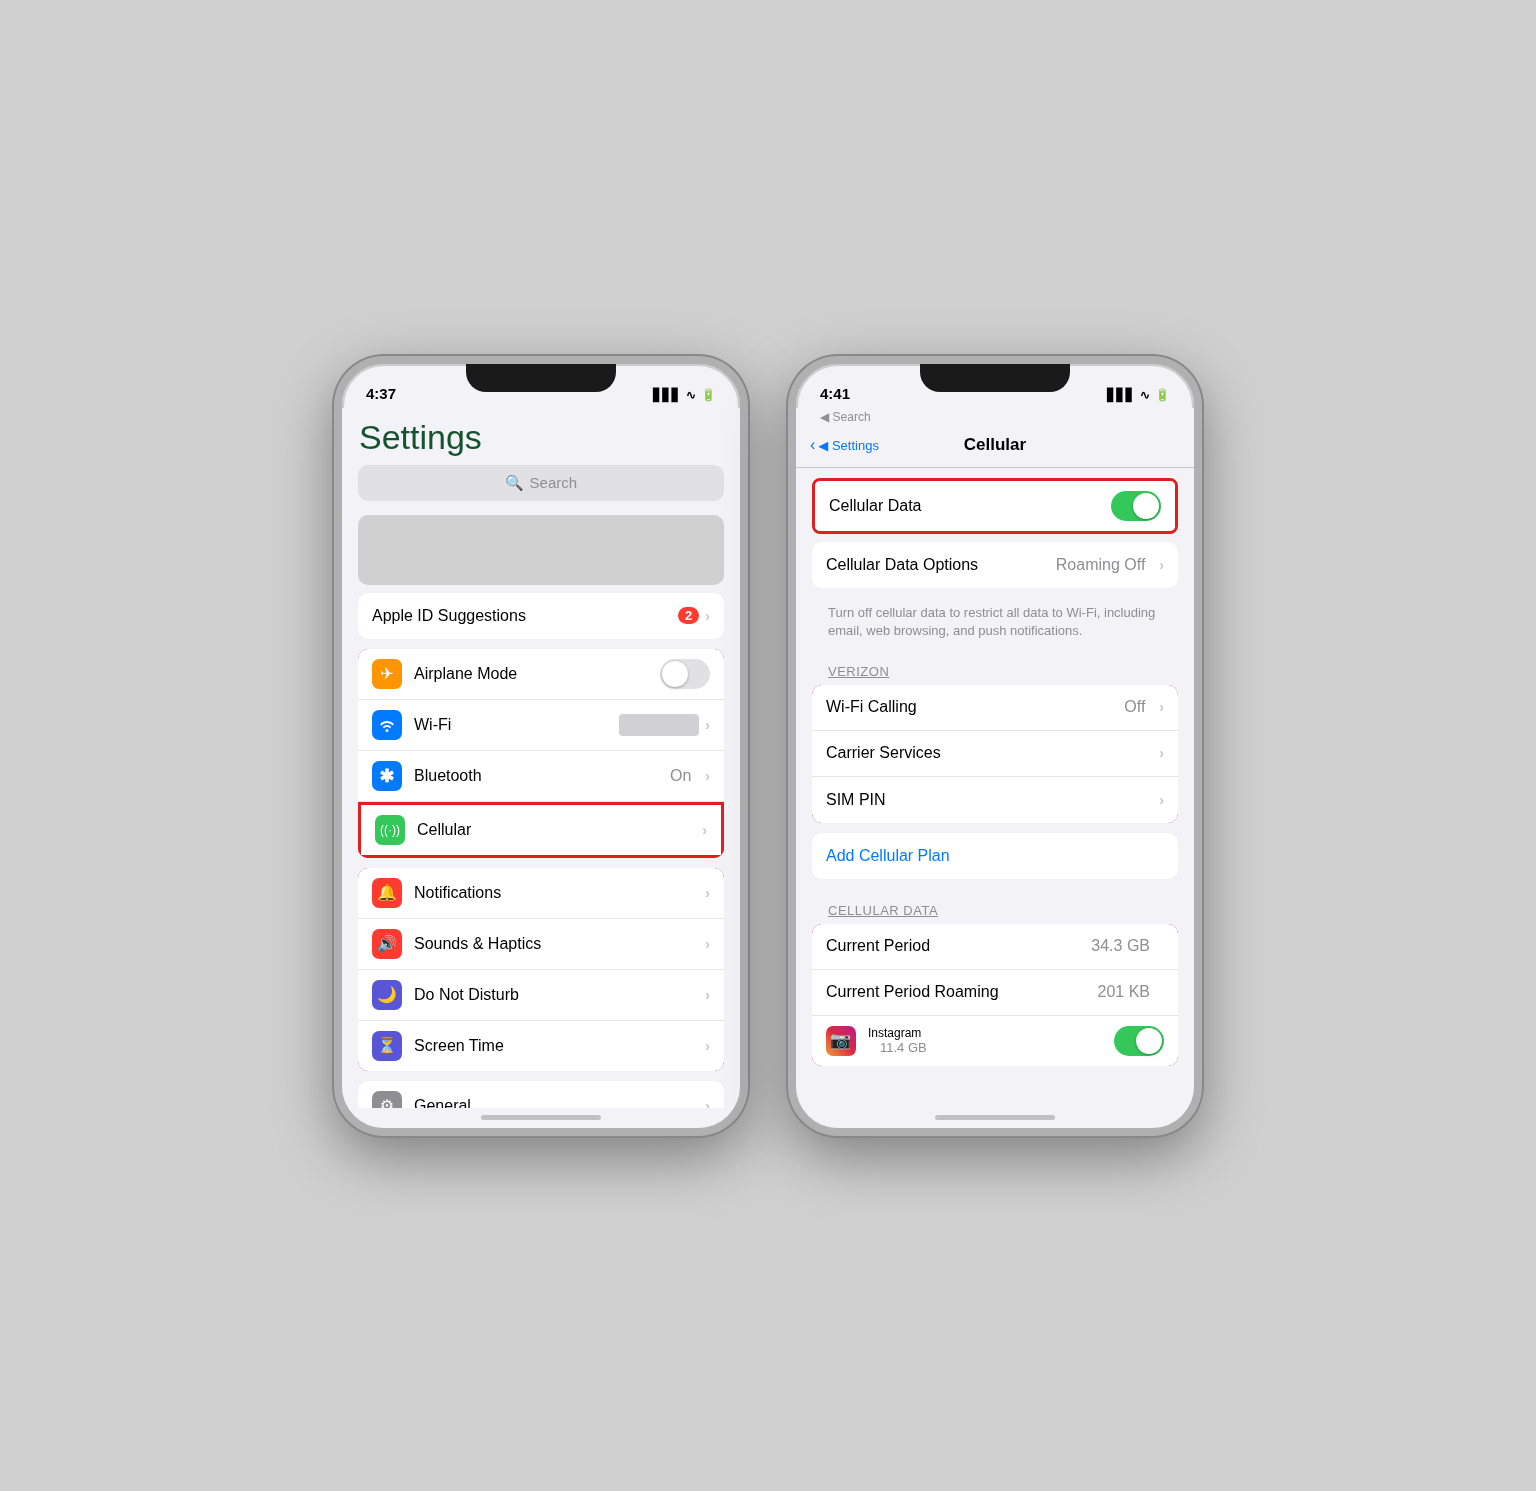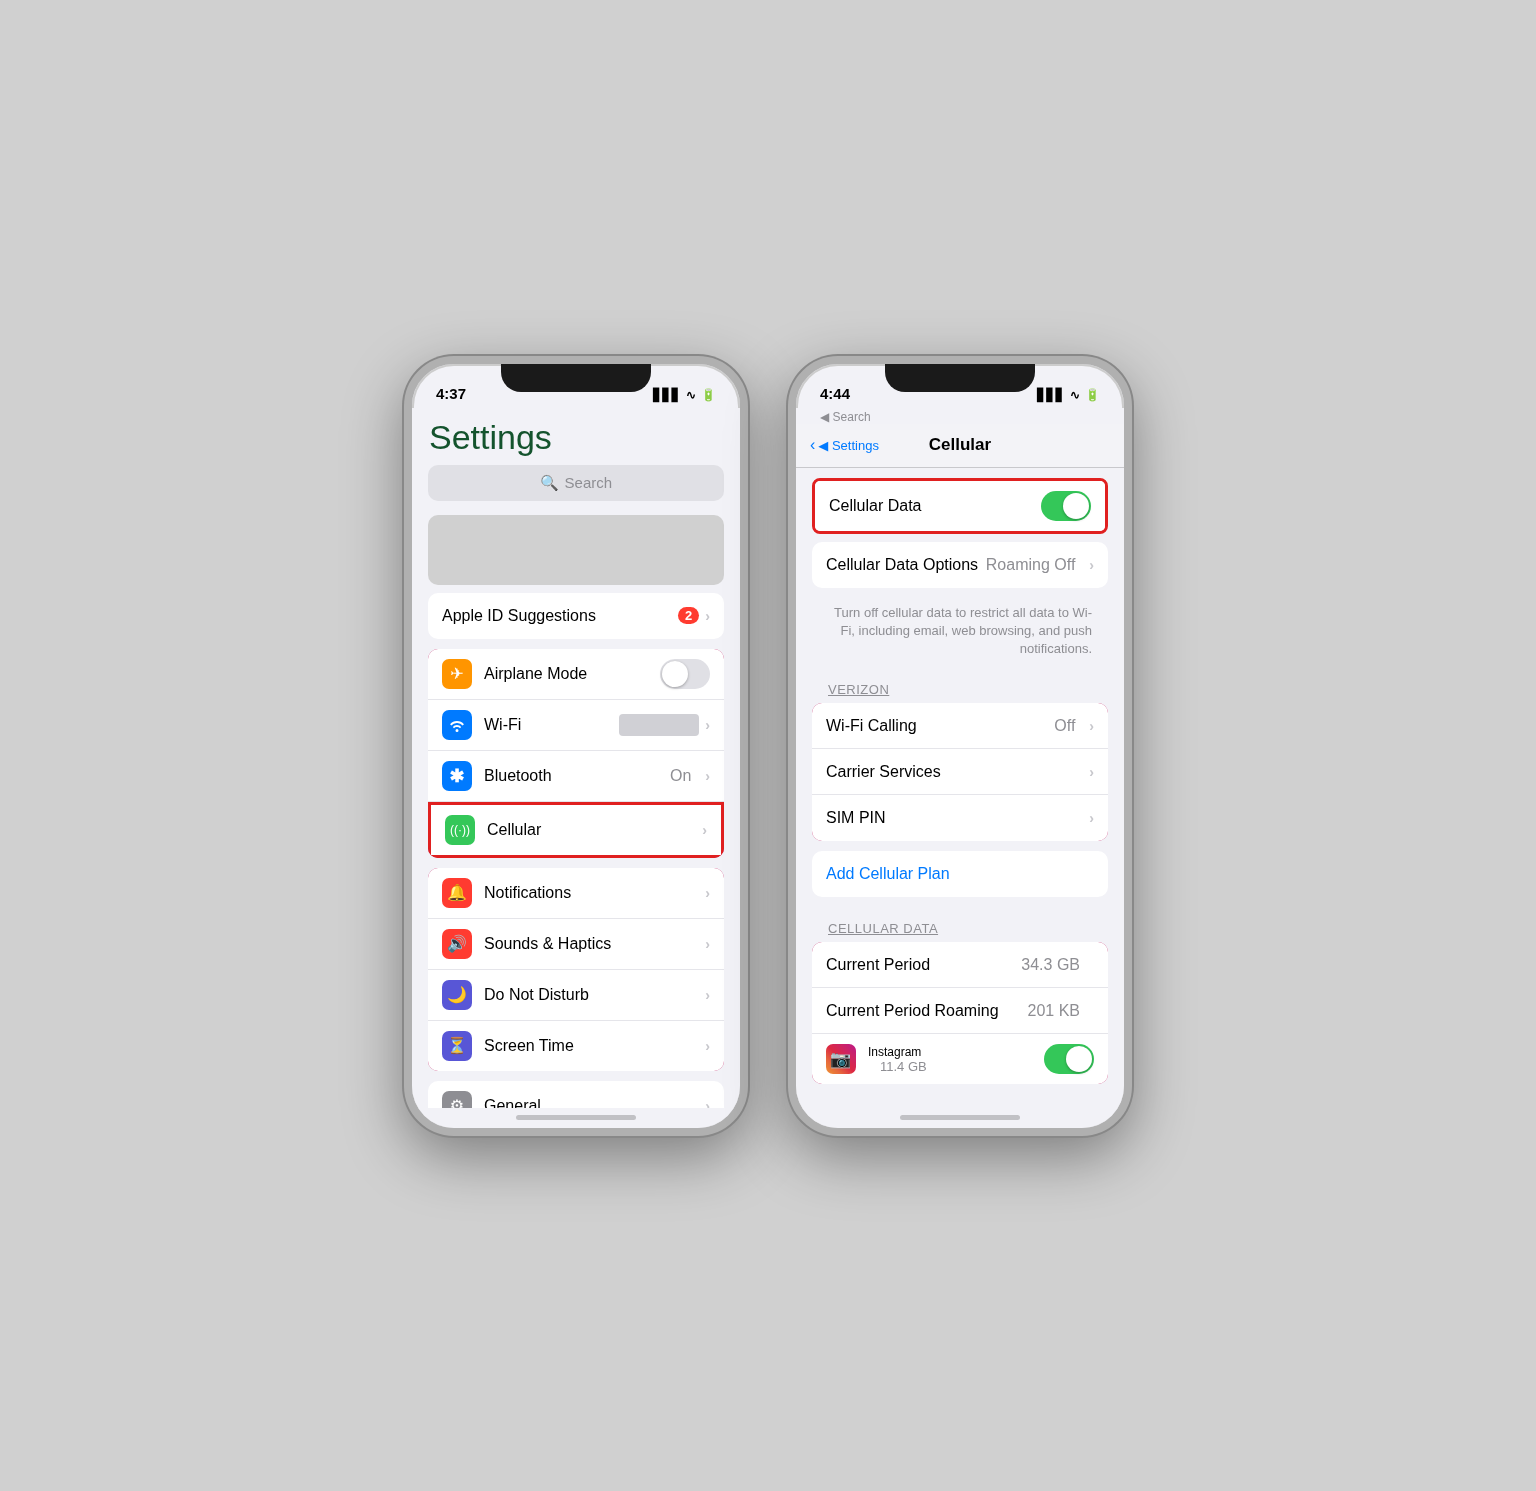--- a/index.html
+++ b/index.html
@@ -9,21 +9,21 @@
       justify-content: center;
       align-items: center;
       min-height: 100vh;
       font-family: -apple-system, 'SF Pro Text', 'Helvetica Neue', Arial, sans-serif;
       gap: 40px;
       padding: 30px;
     }
 
     
     .phone {
-      width: 344px;
+      width: 414px;
       height: 780px;
       background: #f2f2f7;
       border-radius: 50px;
       border: 8px solid #b0b0b0;
       box-shadow: 0 0 0 2px #888, inset 0 0 0 2px #ccc, 0 20px 60px rgba(0,0,0,0.4);
       position: relative;
       overflow: hidden;
       display: flex;
       flex-direction: column;
     }
@@ -230,21 +230,20 @@
     .blue-link {
       color: #007aff;
       font-size: 16px;
     }
 
     .description-text {
       font-size: 13px;
       color: #8e8e93;
       padding: 6px 32px 10px;
       line-height: 1.4;
-      text-align: right;
     }
 
     .scroll-content {
       flex: 1;
       overflow-y: auto;
       overflow-x: hidden;
     }
 
     .home-indicator {
       height: 20px;
@@ -407,21 +406,21 @@
     </div>
     <div class="home-indicator">
       <div class="home-bar"></div>
     </div>
   </div>
 </div>
 
 <div class="phone">
   <div class="notch"></div>
   <div class="status-bar">
-    <span class="status-time">4:44</span>
+    <span class="status-time">4:41</span>
     <div class="status-icons">
       <span>▋▋▋</span>
       <span>∿</span>
       <span>🔋</span>
     </div>
   </div>
 
   <div class="screen">
 
     <div class="search-back">

